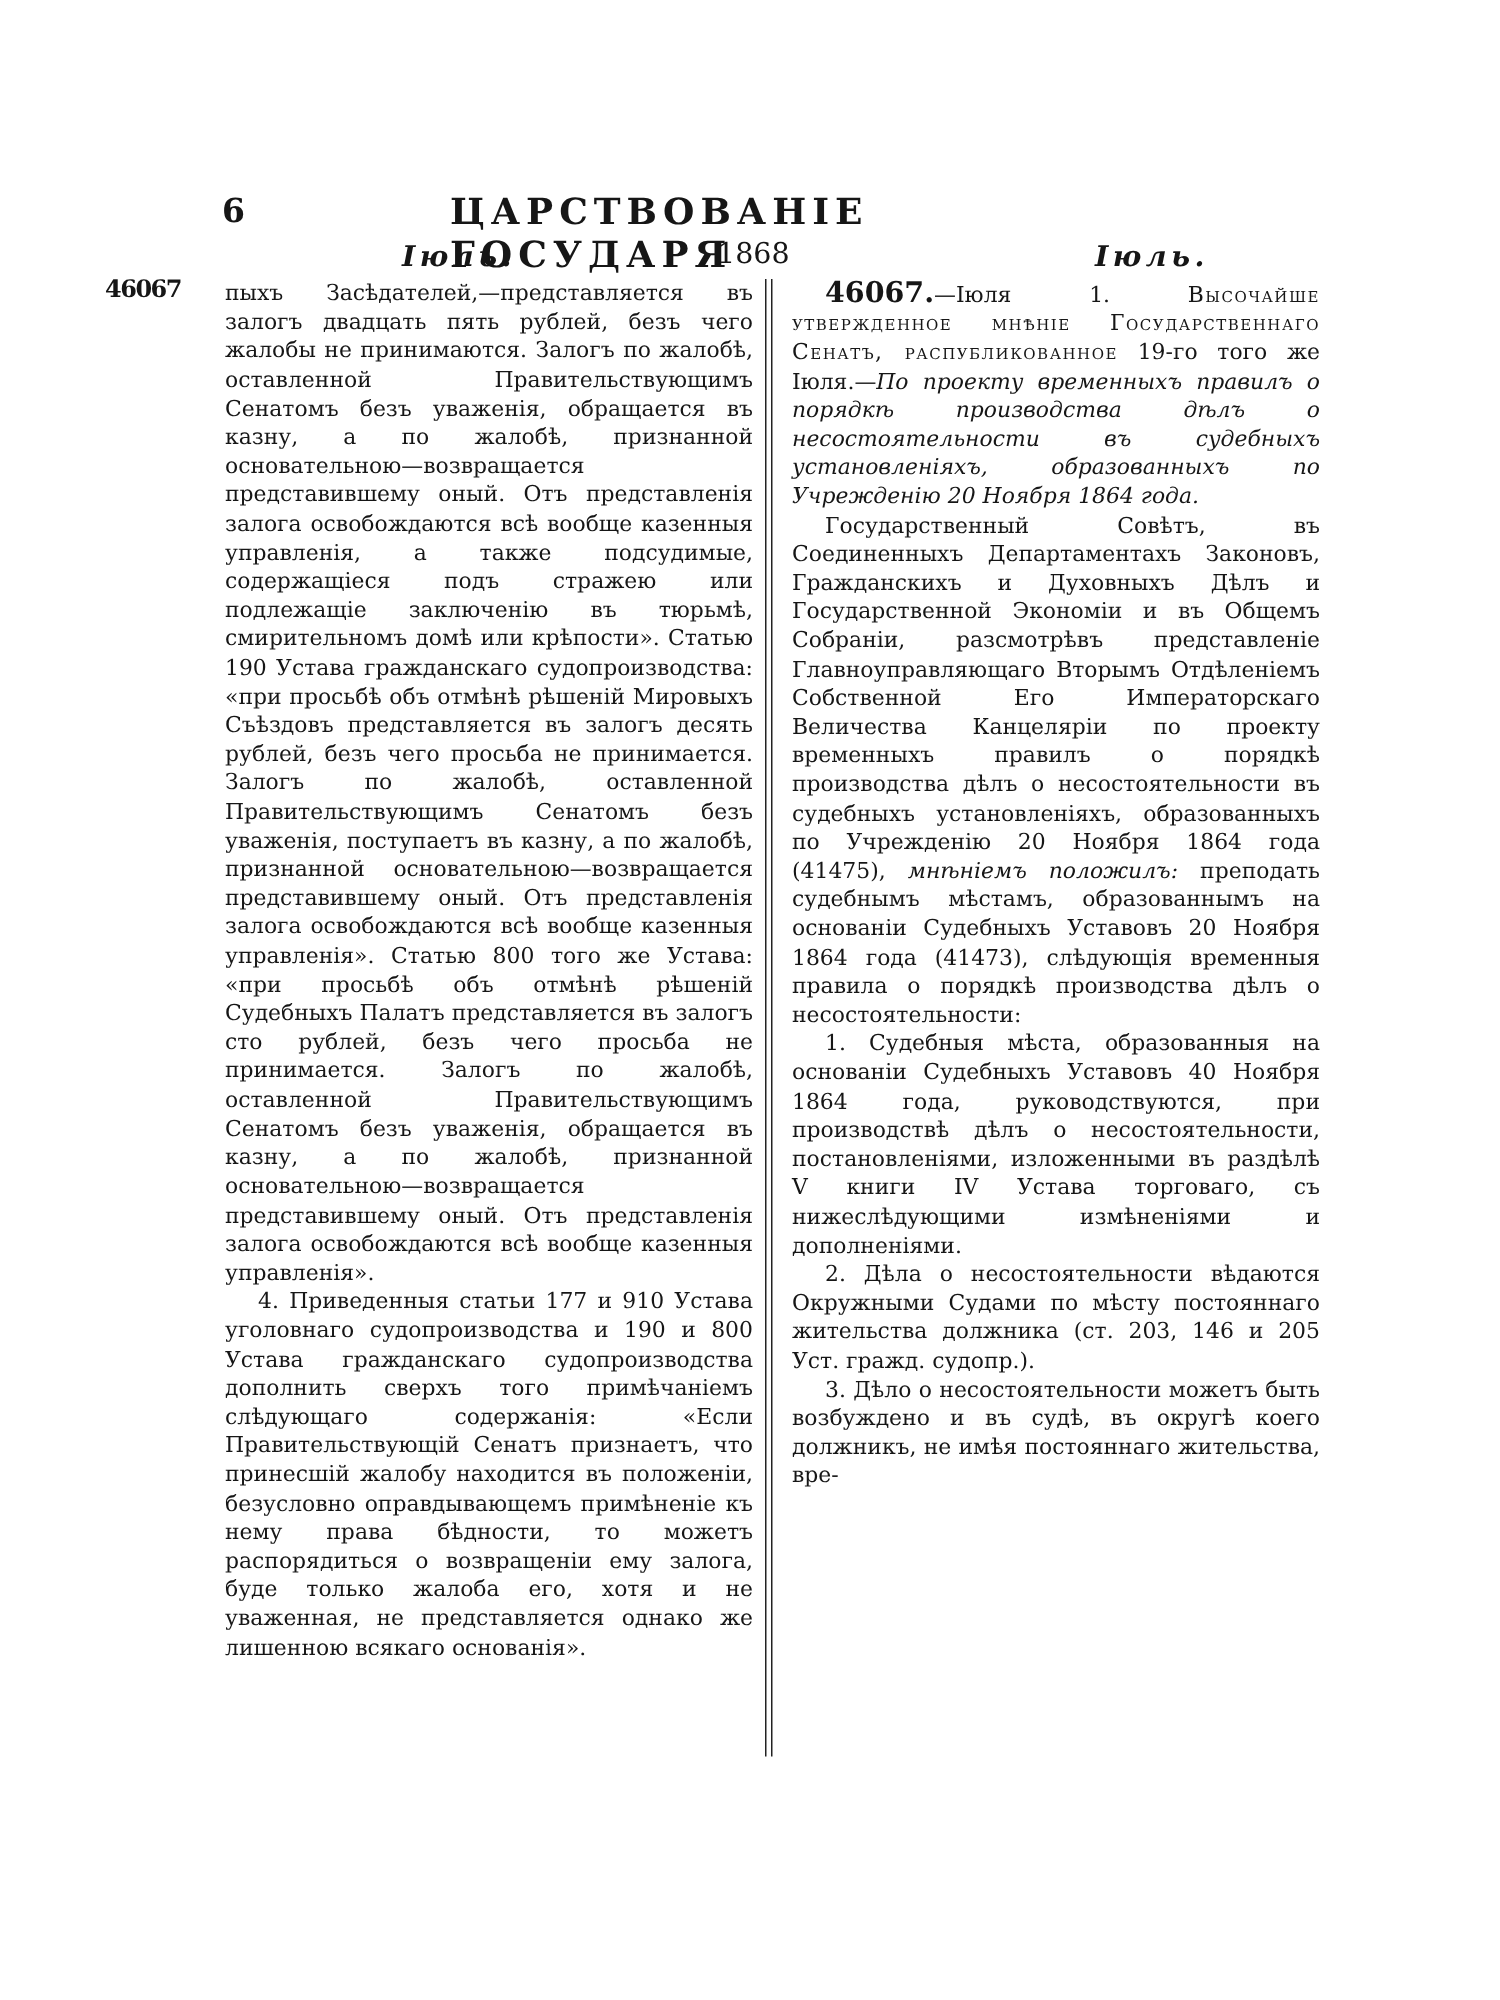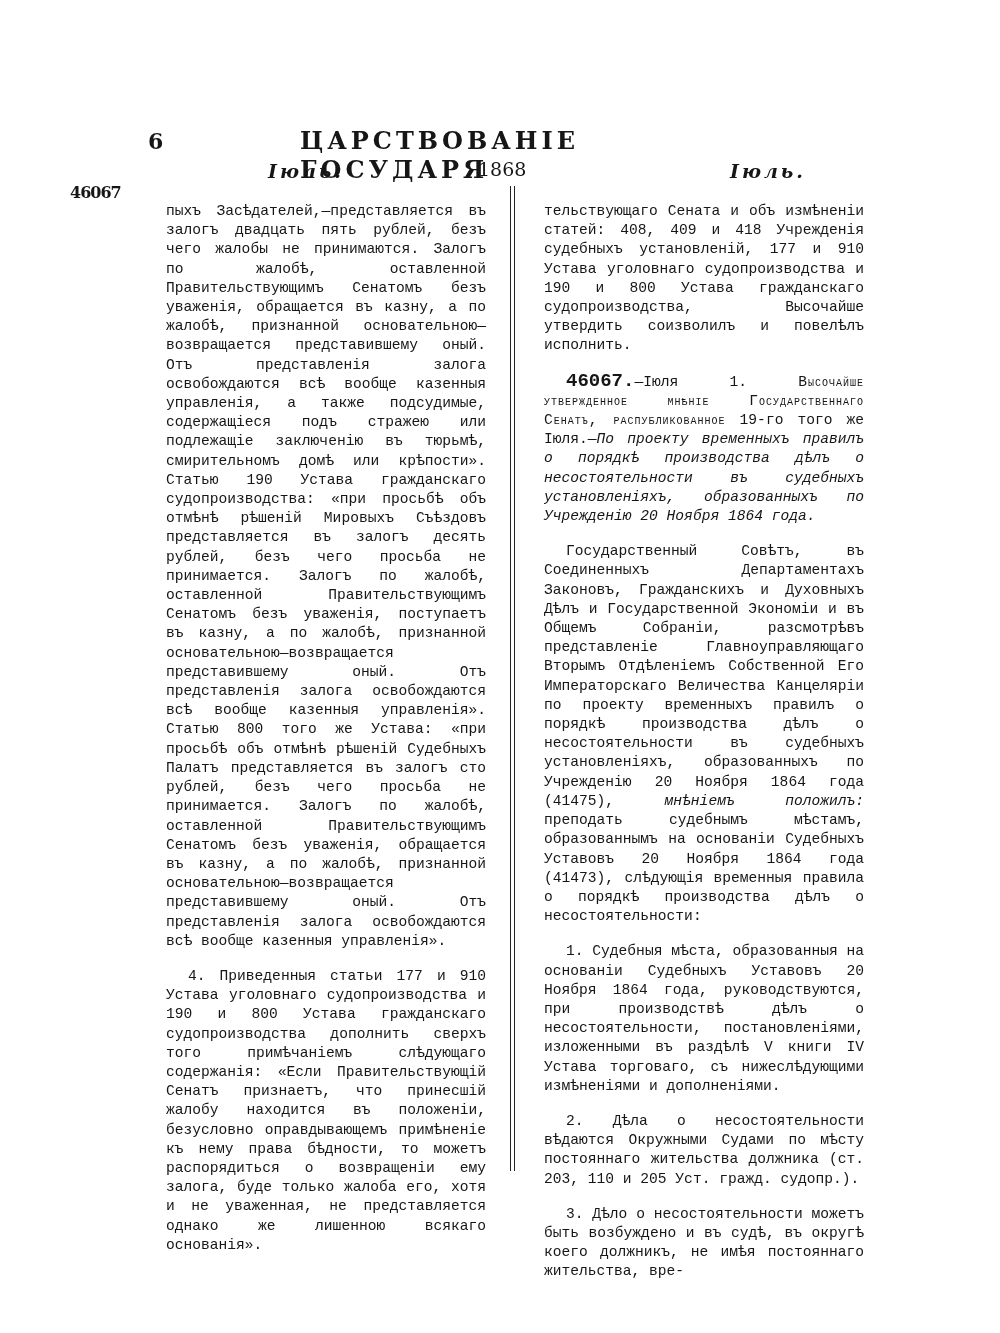--- a/index.html
+++ b/index.html
@@ -36,21 +36,21 @@
     position: absolute; left: 70px; top: 183px;
     font-size: 16px; font-weight: bold; letter-spacing: -1px;
   }
   .column {
     position: absolute; top: 186px;
     font-size: 14.6px; line-height: 19.2px;
     text-align: justify;
   }
   .col-left { left: 150px; width: 352px; }
   .col-right { left: 528px; width: 352px; }
-  .column p { margin: 16px; font-family: Liberation Mono, monospace; }
+  .column p { margin: 0; }
   .column p.indent { text-indent: 22px; }
   .divider {
     position: absolute; left: 510px; top: 186px; width: 5px; height: 985px;
     border-left: 1.5px solid #222; border-right: 1.5px solid #222;
     box-sizing: border-box;
   }
   .it { font-style: italic; }
   .sc { font-variant: small-caps; letter-spacing: 1px; }
   .big { font-size: 19px; font-weight: bold; }
 </style>
@@ -66,27 +66,26 @@
 <div class="margin-number">46067</div>
 
 <div class="column col-left">
   <p>пыхъ Засѣдателей,—представляется въ залогъ двадцать пять рублей, безъ чего жалобы не принимаются. Залогъ по жалобѣ, оставленной Правительствующимъ Сенатомъ безъ уваженія, обращается въ казну, а по жалобѣ, признанной основательною—возвращается представившему оный. Отъ представленія залога освобождаются всѣ вообще казенныя управленія, а также подсудимые, содержащіеся подъ стражею или подлежащіе заключенію въ тюрьмѣ, смирительномъ домѣ или крѣпости». Статью 190 Устава гражданскаго судопроизводства: «при просьбѣ объ отмѣнѣ рѣшеній Мировыхъ Съѣздовъ представляется въ залогъ десять рублей, безъ чего просьба не принимается. Залогъ по жалобѣ, оставленной Правительствующимъ Сенатомъ безъ уваженія, поступаетъ въ казну, а по жалобѣ, признанной основательною—возвращается представившему оный. Отъ представленія залога освобождаются всѣ вообще казенныя управленія». Статью 800 того же Устава: «при просьбѣ объ отмѣнѣ рѣшеній Судебныхъ Палатъ представляется въ залогъ сто рублей, безъ чего просьба не принимается. Залогъ по жалобѣ, оставленной Правительствующимъ Сенатомъ безъ уваженія, обращается въ казну, а по жалобѣ, признанной основательною—возвращается представившему оный. Отъ представленія залога освобождаются всѣ вообще казенныя управленія».</p>
   <p class="indent">4. Приведенныя статьи 177 и 910 Устава уголовнаго судопроизводства и 190 и 800 Устава гражданскаго судопроизводства дополнить сверхъ того примѣчаніемъ слѣдующаго содержанія: «Если Правительствующій Сенатъ признаетъ, что принесшій жалобу находится въ положеніи, безусловно оправдывающемъ примѣненіе къ нему права бѣдности, то можетъ распорядиться о возвращеніи ему залога, буде только жалоба его, хотя и не уваженная, не представляется однако же лишенною всякаго основанія».</p>
 </div>
 
 <div class="divider"></div>
 
 <div class="column col-right">
-  <p>тельствующаго Сената и объ измѣненіи статей: 408, 409 и 418 Учрежденія судебныхъ установленій, 177 и 910 Устава уголовнаго судопроизводства и 190 и 800 Устава гражданскаго судопроизводства, Высочайше утвердить соизволилъ и повелѣлъ исполнить.</p>
   <p class="indent">
     <span class="big">46067.</span><span>—Іюля 1.</span>
     <span class="sc">Высочайше утвержденное мнѣніе Государственнаго Сенатъ, распубликованное</span>
     <span>19-го того же Іюля.—</span><span class="it">По проекту временныхъ правилъ о порядкѣ производства дѣлъ о несостоятельности въ судебныхъ установленіяхъ, образованныхъ по Учрежденію 20 Ноября 1864 года.</span>
   </p>
   <p class="indent">
     <span>Государственный Совѣтъ, въ Соединенныхъ Департаментахъ Законовъ, Гражданскихъ и Духовныхъ Дѣлъ и Государственной Экономіи и въ Общемъ Собраніи, разсмотрѣвъ представленіе Главноуправляющаго Вторымъ Отдѣленіемъ Собственной Его Императорскаго Величества Канцеляріи по проекту временныхъ правилъ о порядкѣ производства дѣлъ о несостоятельности въ судебныхъ установленіяхъ, образованныхъ по Учрежденію 20 Ноября 1864 года (41475),</span>
     <span class="it">мнѣніемъ положилъ:</span>
     <span>преподать судебнымъ мѣстамъ, образованнымъ на основаніи Судебныхъ Уставовъ 20 Ноября 1864 года (41473), слѣдующія временныя правила о порядкѣ производства дѣлъ о несостоятельности:</span>
   </p>
-  <p class="indent">1. Судебныя мѣста, образованныя на основаніи Судебныхъ Уставовъ 20 Ноября 1864 года, руководствуются, при производствѣ дѣлъ о несостоятельности, постановленіями, изложенными въ раздѣлѣ V книги IV Устава торговаго, съ нижеслѣдующими измѣненіями и дополненіями.</p>
-  <p class="indent">2. Дѣла о несостоятельности вѣдаются Окружными Судами по мѣсту постояннаго жительства должника (ст. 203, 110 и 205 Уст. гражд. судопр.).</p>
+  <p class="indent">1. Судебныя мѣста, образованныя на основаніи Судебныхъ Уставовъ 40 Ноября 1864 года, руководствуются, при производствѣ дѣлъ о несостоятельности, постановленіями, изложенными въ раздѣлѣ V книги IV Устава торговаго, съ нижеслѣдующими измѣненіями и дополненіями.</p>
+  <p class="indent">2. Дѣла о несостоятельности вѣдаются Окружными Судами по мѣсту постояннаго жительства должника (ст. 203, 146 и 205 Уст. гражд. судопр.).</p>
   <p class="indent">3. Дѣло о несостоятельности можетъ быть возбуждено и въ судѣ, въ округѣ коего должникъ, не имѣя постояннаго жительства, вре-</p>
 </div>
 
 </body></html>

